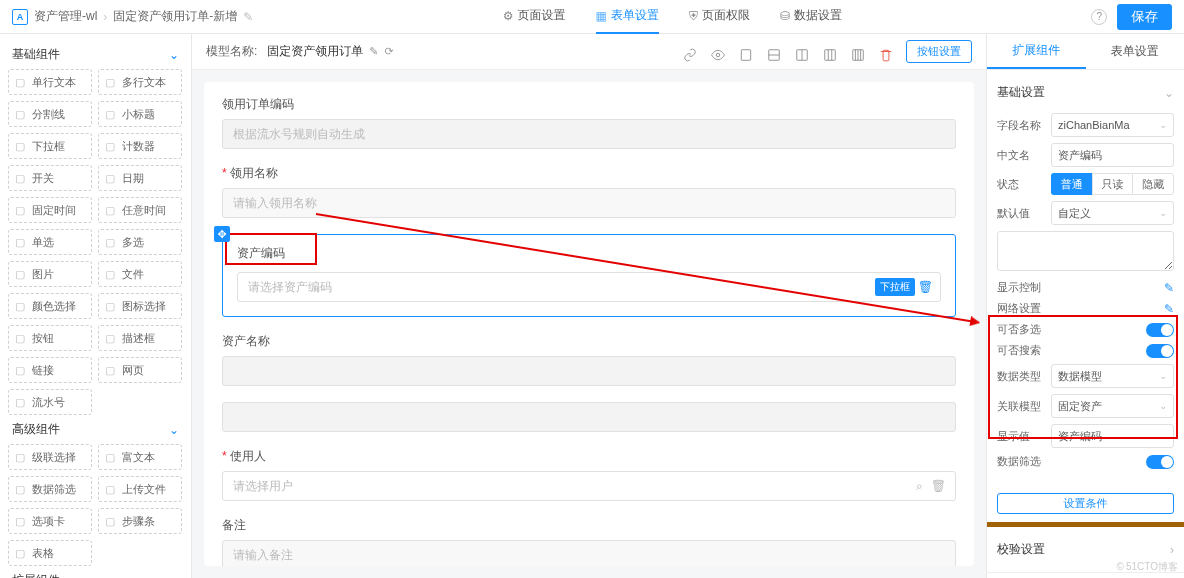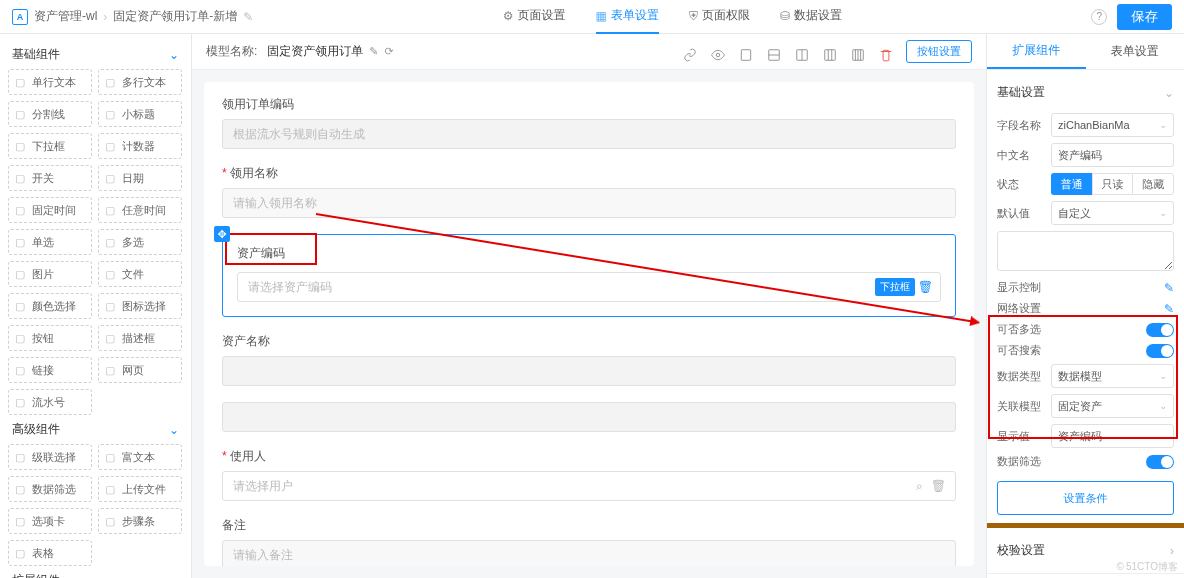--- a/index.html
+++ b/index.html
@@ -76,21 +76,21 @@
 .rtextarea { width: 100%; height: 40px; border: 1px solid #e0e0e0; border-radius: 3px; }
 .rbtn-group { display: flex; }
 .rbtn-group .rb { flex: 1; height: 22px; border: 1px solid #e0e0e0; display: flex; align-items: center; justify-content: center; font-size: 11px; color: #666; cursor: pointer; }
 .rbtn-group .rb.active { background: #1890ff; color: #fff; border-color: #1890ff; }
 .rbtn-group .rb:not(:last-child) { border-right: none; }
 .rbtn-group .rb:first-child { border-radius: 3px 0 0 3px; }
 .rbtn-group .rb:last-child { border-radius: 0 3px 3px 0; }
 .toggle { width: 28px; height: 14px; background: #1890ff; border-radius: 7px; position: relative; cursor: pointer; }
 .toggle::after { content: ""; position: absolute; right: 1px; top: 1px; width: 12px; height: 12px; background: #fff; border-radius: 50%; }
 .action-icon { color: #1890ff; cursor: pointer; }
-.btn-condition { width: 100%; height: 34px; border: 1px solid #1890ff; color: #1890ff; border-radius: 3px; background: #fff; cursor: pointer; font-size: 11px; margin-top: 6px; }
+.btn-condition { width: 100%; height: 21px; border: 1px solid #1890ff; color: #1890ff; border-radius: 3px; background: #fff; cursor: pointer; font-size: 11px; margin-top: 18px; }
 .red-box { position: absolute; border: 2px solid #e30000; pointer-events: none; }
 .arrow-line { position: absolute; height: 2px; background: #e30000; transform-origin: left center; pointer-events: none; }
 .arrow-line::after { content: ""; position: absolute; right: -1px; top: -4px; border-left: 10px solid #e30000; border-top: 5px solid transparent; border-bottom: 5px solid transparent; }
 .watermark { position: absolute; right: 6px; bottom: 4px; font-size: 10px; color: #ccc; }
 .watermark::before { content: "©"; margin-right: 2px; }
 </style>
 </head>
 <body>
 
 <div class="header">

